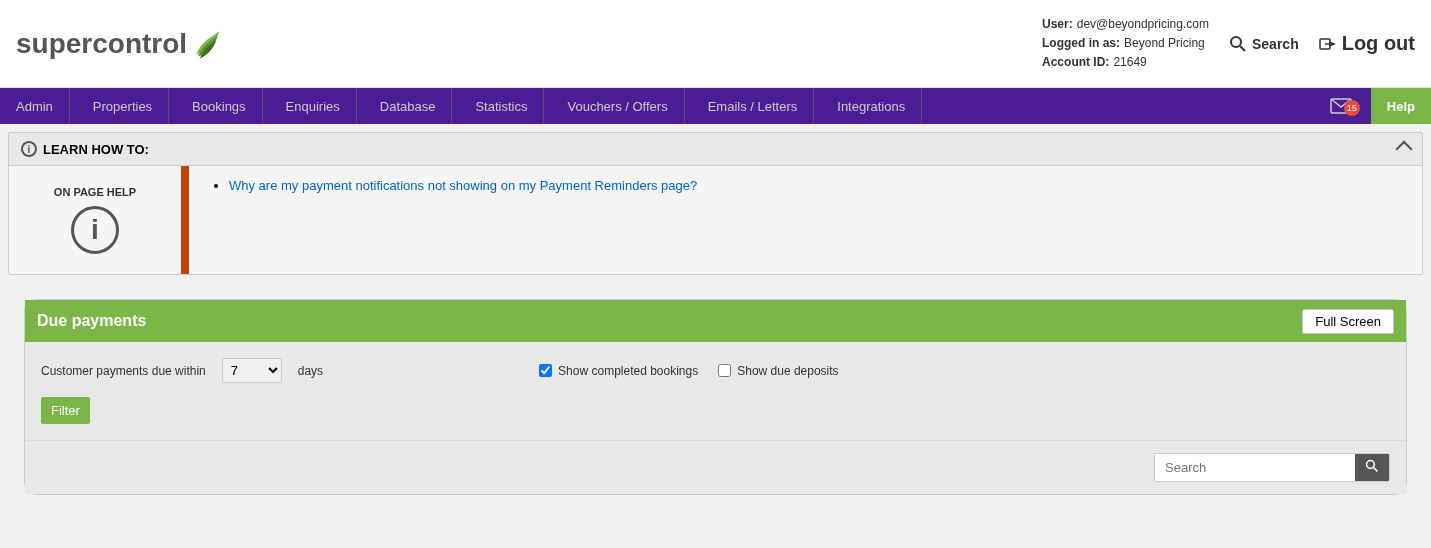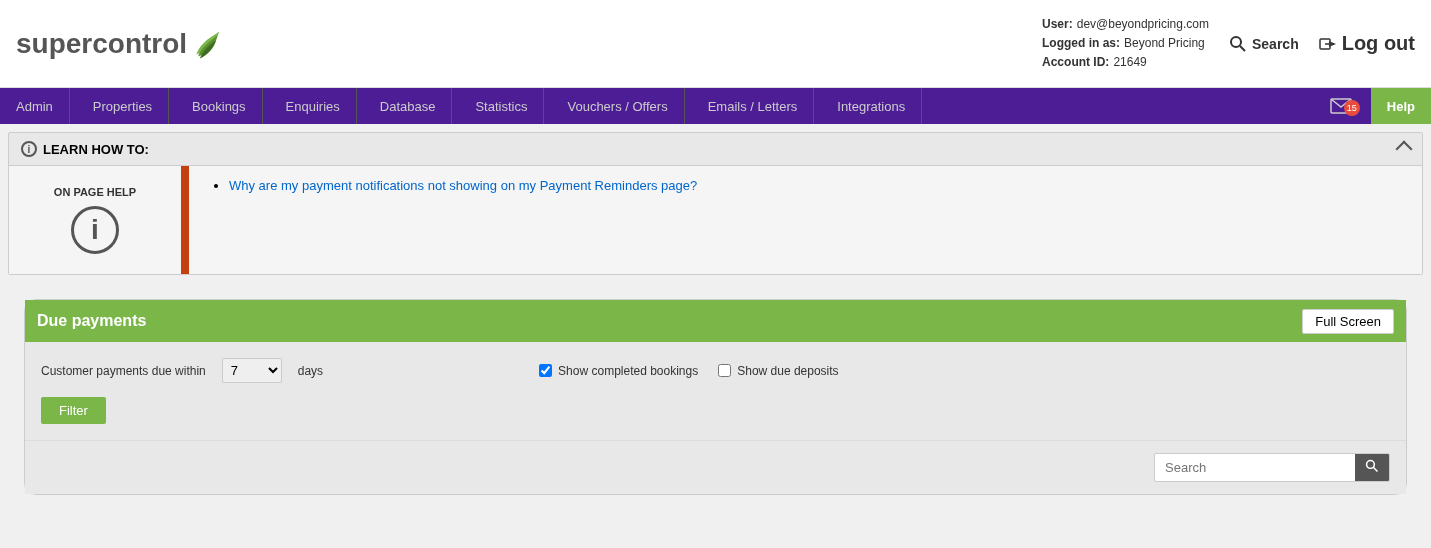--- a/index.html
+++ b/index.html
@@ -255,21 +255,21 @@
       gap: 6px;
       font-size: 12px;
       color: #333;
     }
     #filter-btn {
       display: block;
       margin-top: 14px;
       background: #7ab648;
       color: #fff;
       border: none;
-      padding: 6px 18px;
+      padding: 6px 10px;
       cursor: pointer;
       font-size: 13px;
       border-radius: 2px;
     }
     #search-row {
       display: flex;
       justify-content: flex-end;
       padding: 12px 16px;
       background: #e8e8e8;
       border-top: 1px solid #ddd;

